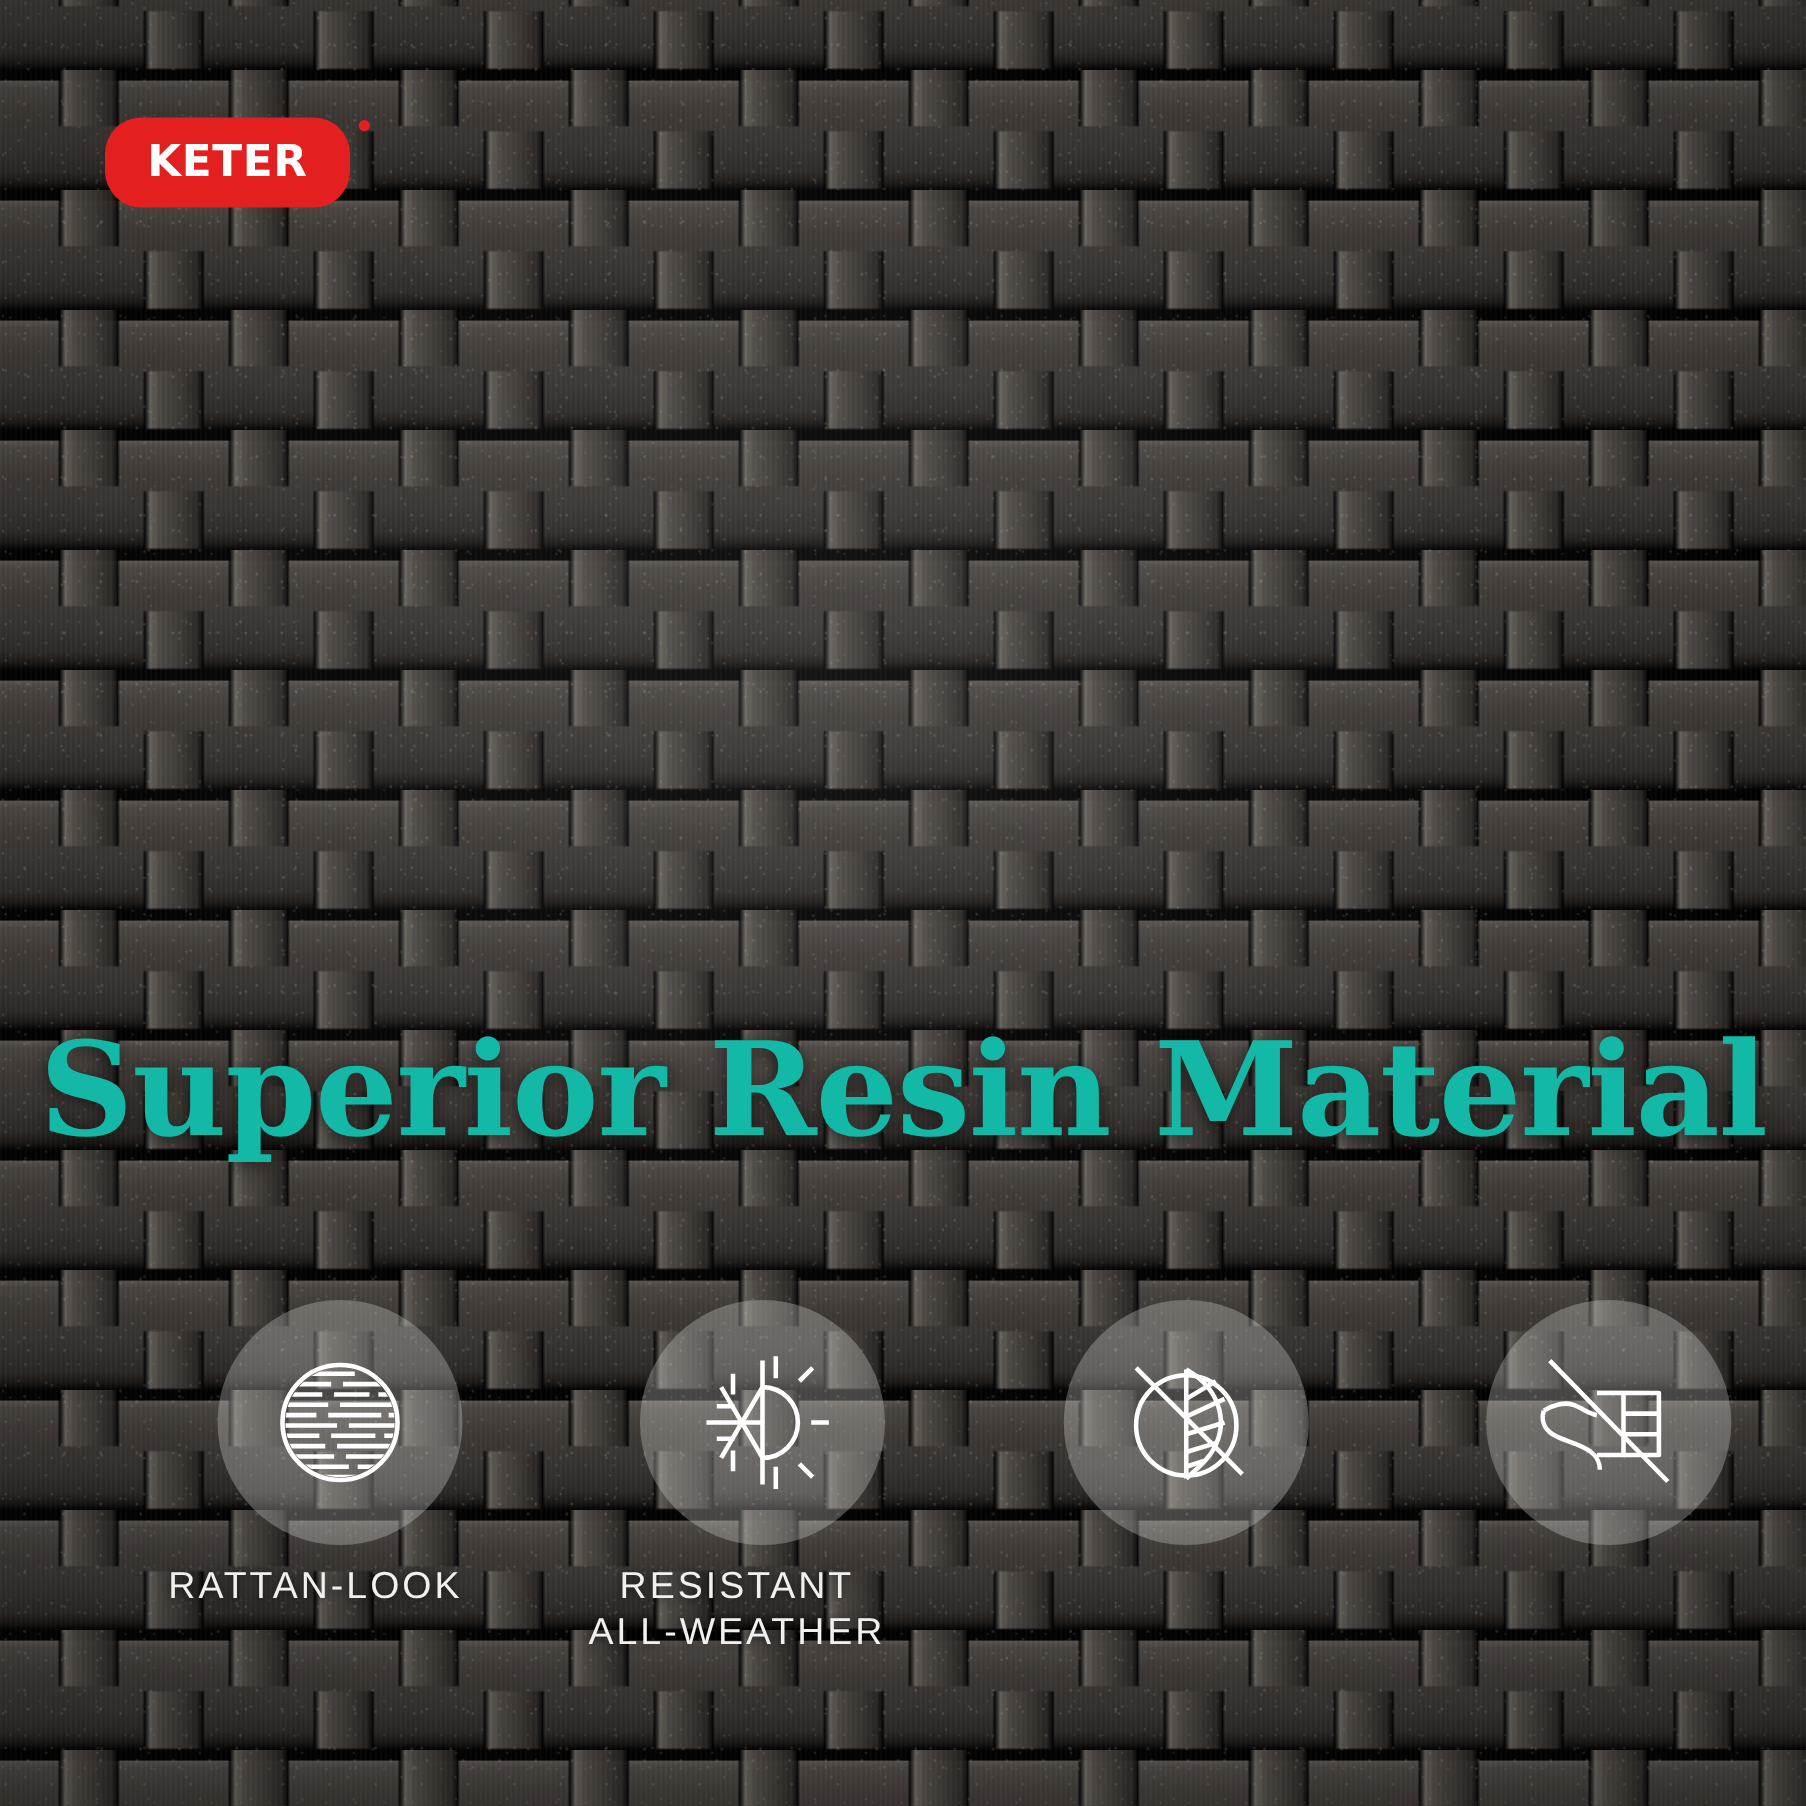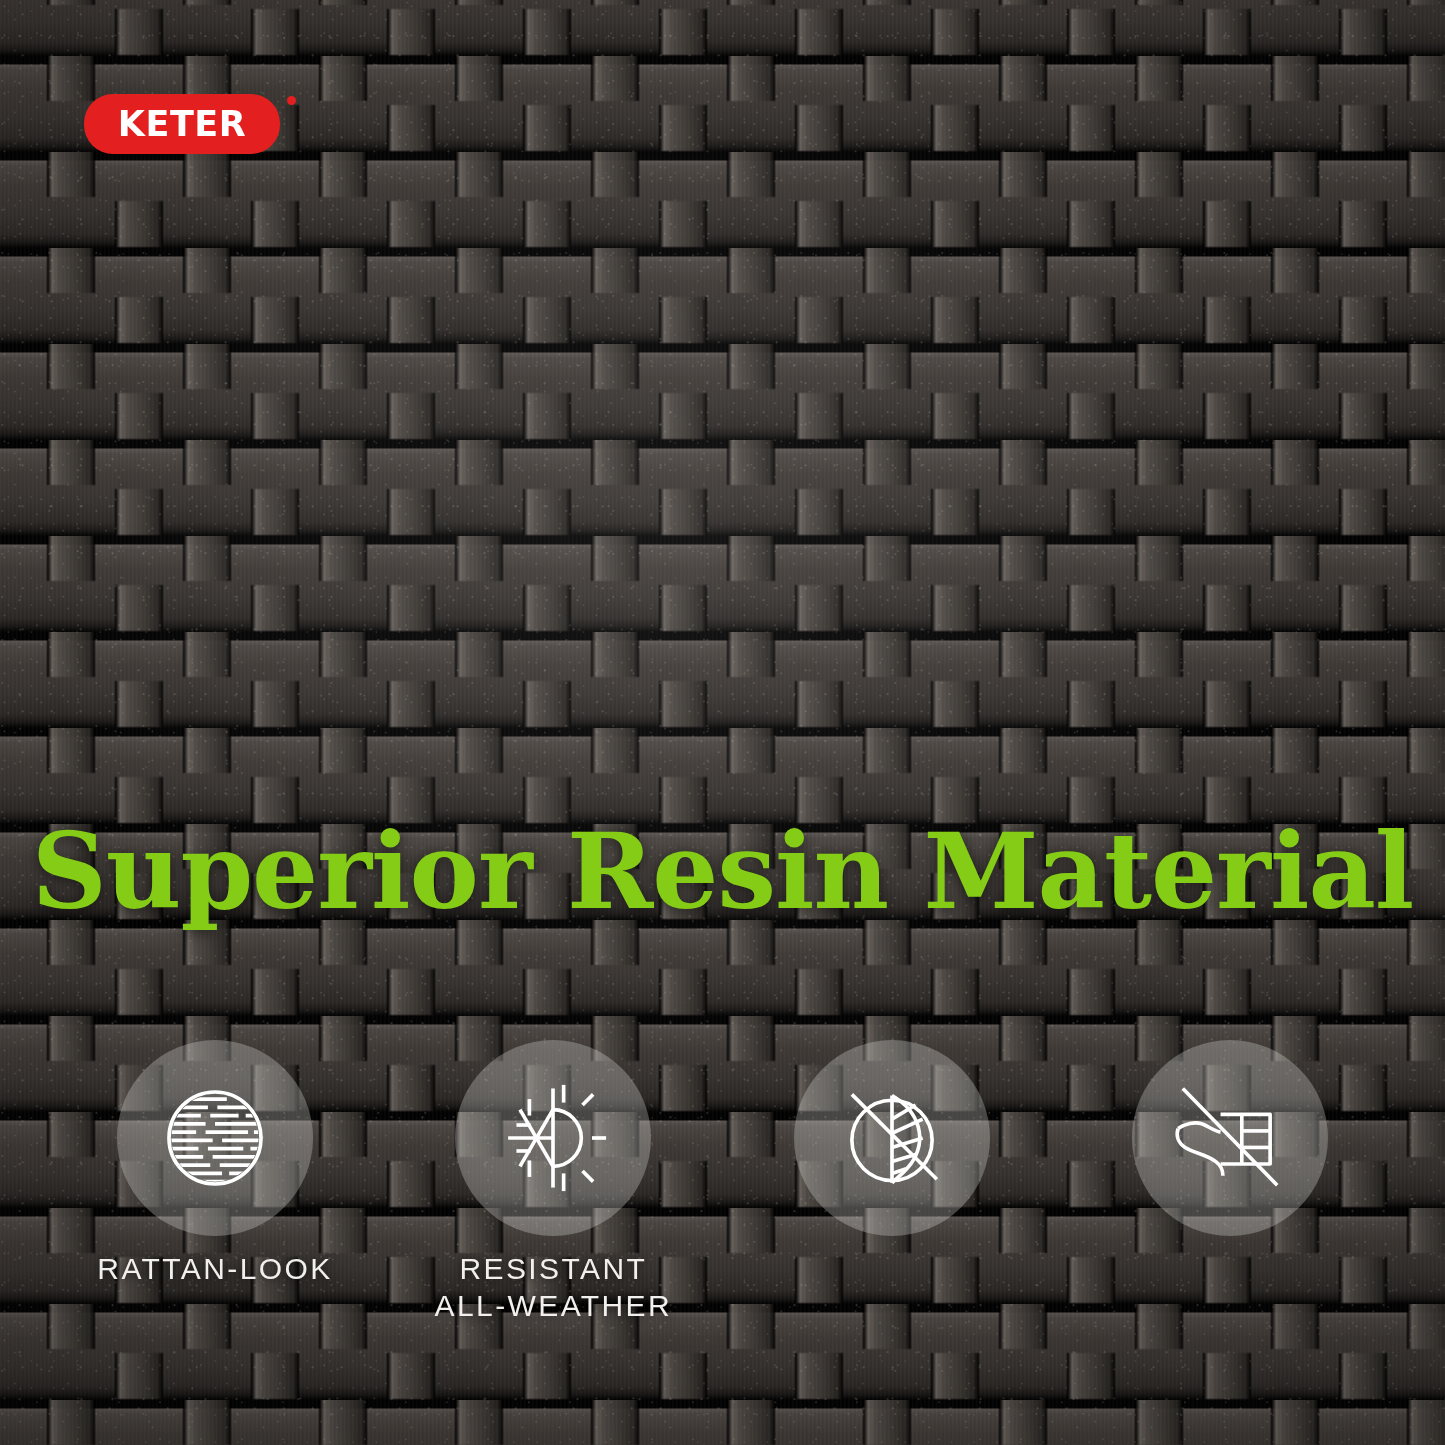--- a/index.html
+++ b/index.html
@@ -130,21 +130,21 @@
       radial-gradient(ellipse 78% 62% at 46% 38%, rgba(255,255,255,0.075) 0%, rgba(255,255,255,0) 58%),
       radial-gradient(ellipse 120% 110% at 50% 45%, rgba(0,0,0,0) 40%, rgba(0,0,0,0.42) 100%);
   }
 
   
   .logo {
     position: absolute;
     left: 84px;
     top: 94px;
     width: 196px;
-    height: 60px;
+    height: 72px;
     border-radius: 29px;
     display: flex;
     align-items: center;
     justify-content: center;
   }
   .logo-text {
     font-family: "DejaVu Sans", sans-serif;
     font-weight: bold;
     font-size: 35px;
     letter-spacing: 0.5px;
@@ -185,21 +185,21 @@
     right: 60px;
     top: 1040px;
     display: flex;
     justify-content: space-between;
     align-items: flex-start;
   }
   .feature {
     width: 310px;
     display: flex;
     flex-direction: column;
-    align-items: center;
+    align-items: flex-end;
   }
   .feature-badge {
     width: 196px;
     height: 196px;
     border-radius: 50%;
     background: rgba(226,224,221,0.30);
     display: flex;
     align-items: center;
     justify-content: center;
     margin-bottom: 14px;
@@ -233,21 +233,21 @@
     <div class="weave-striation"></div>
     <div class="weave-grain"></div>
     <div class="weave-vignette"></div>
   </div>
 
   <div class="logo" style="background: rgb(227, 32, 31);">
     <span class="logo-text" style="color: rgb(255, 255, 255);">KETER</span>
     <span class="logo-tm" style="background: rgb(227, 32, 31);"></span>
   </div>
 
-  <div class="headline" style="color: #84cc16;">Superior Resin Material</div>
+  <div class="headline" style="color: #14b8a6;">Superior Resin Material</div>
 
   <div class="features">
 
     <div class="feature">
       <div class="feature-badge" style="background: rgba(226, 224, 221, 0.3);">
         <svg viewBox="0 0 100 100">
           <g fill="none" stroke="#FFFFFF" stroke-width="3.1" stroke-linecap="butt">
             <circle cx="50" cy="50" r="39"></circle>
             <g clip-path="url(#grainClip)" stroke="#FFFFFF">
               <line x1="30" y1="17" x2="60" y2="17"></line>

